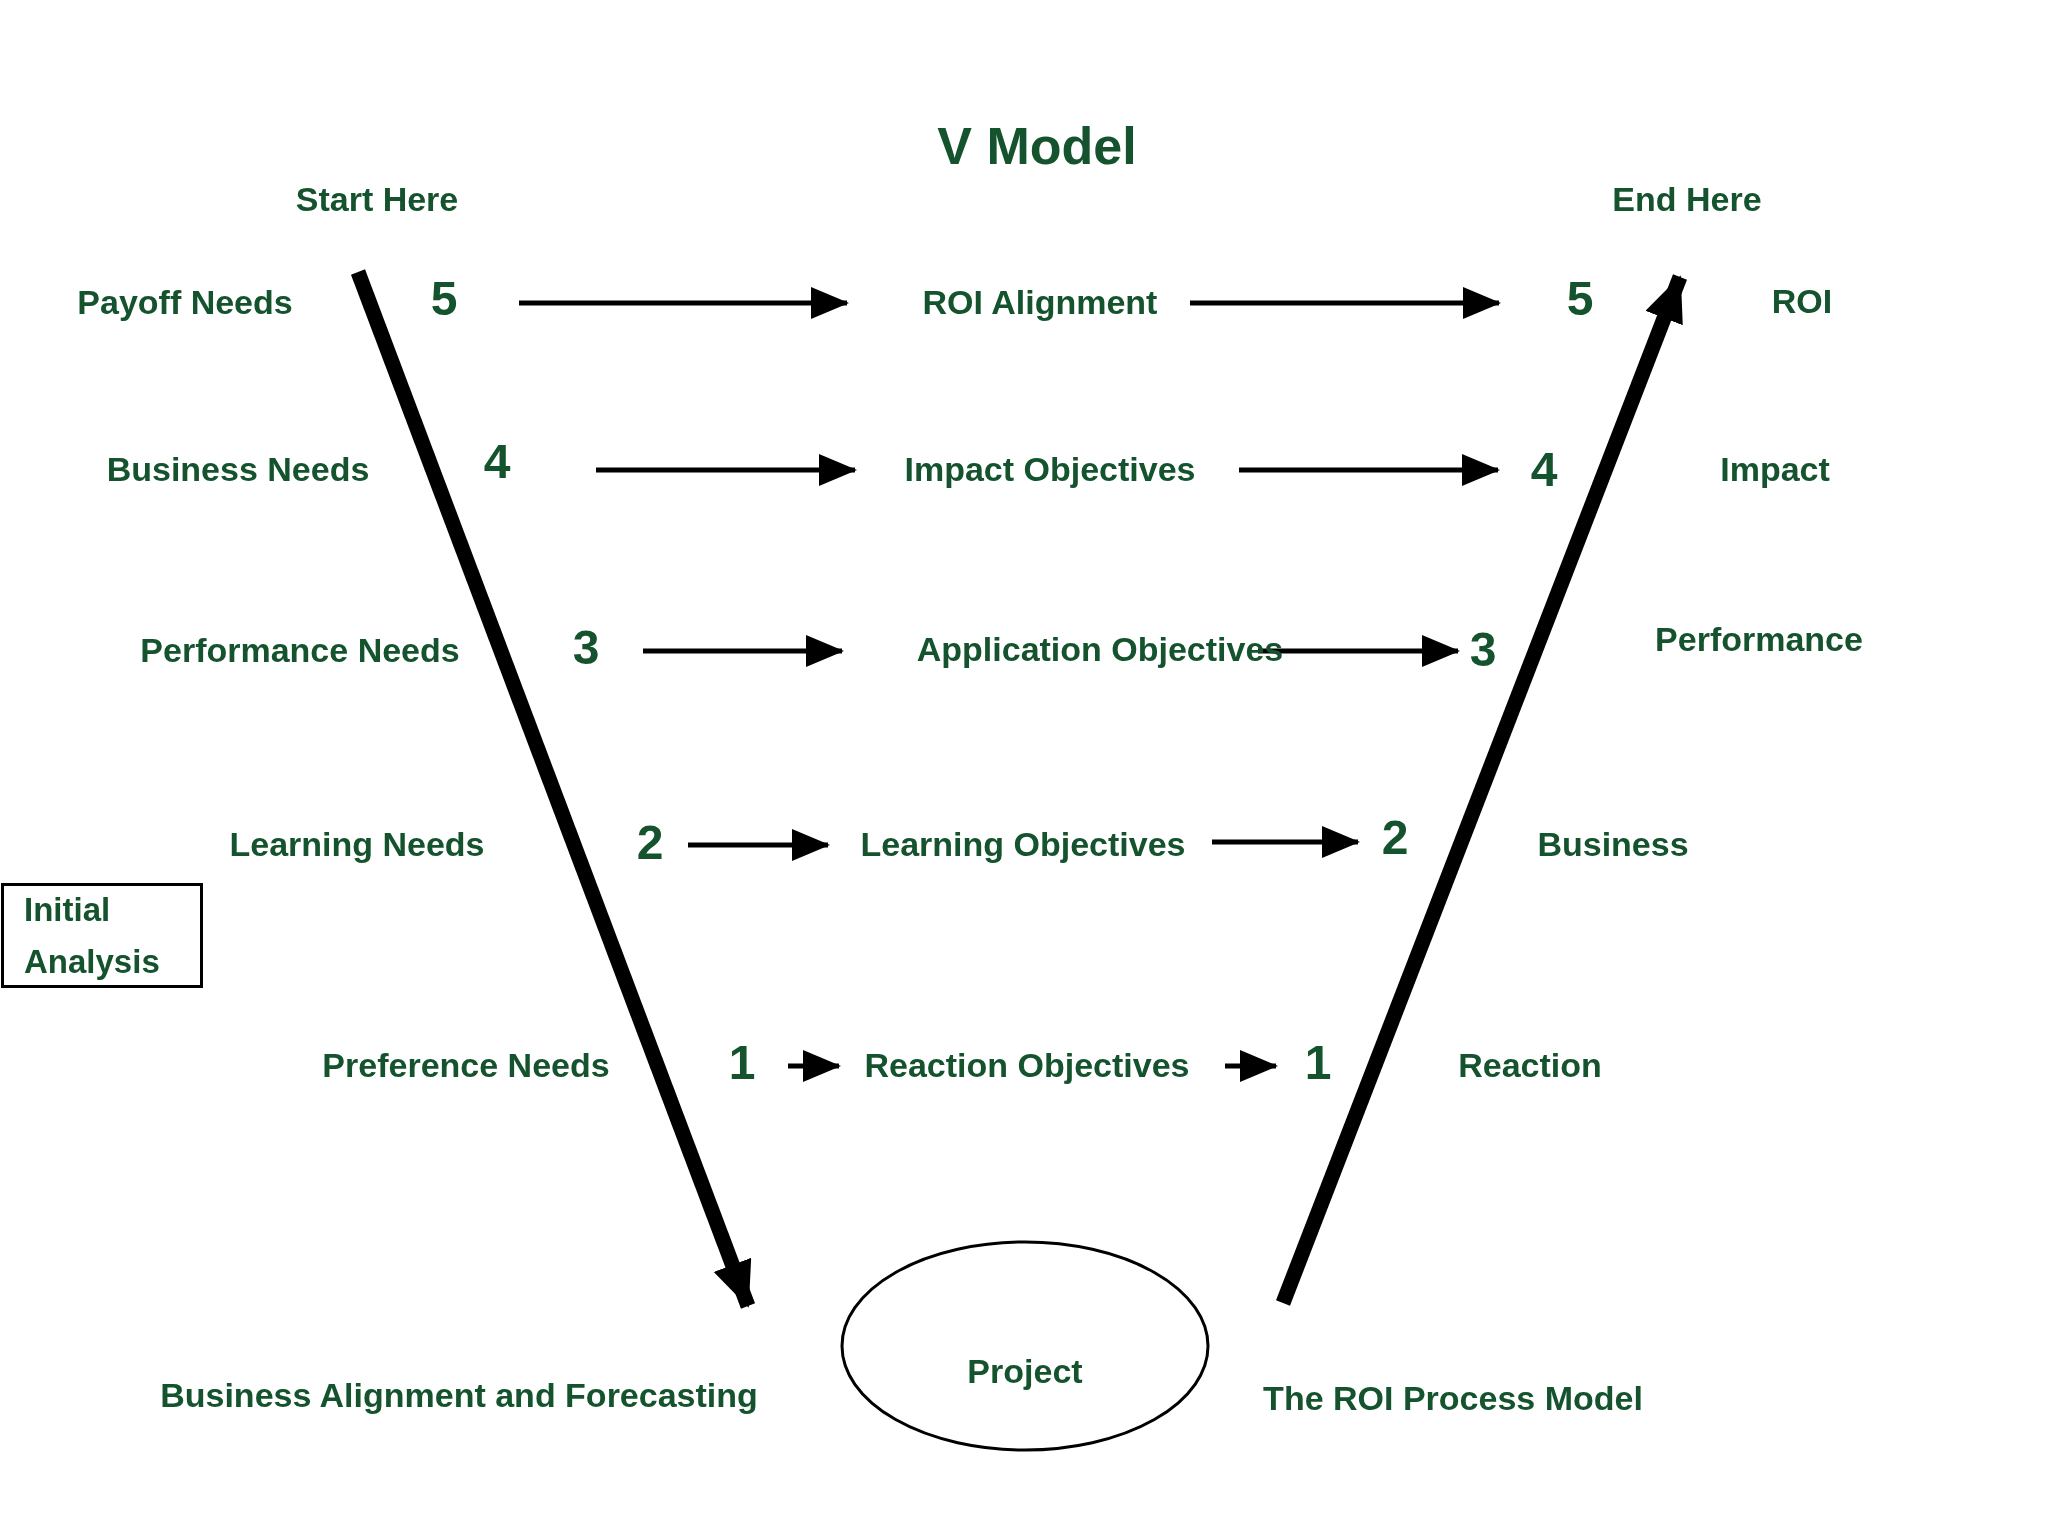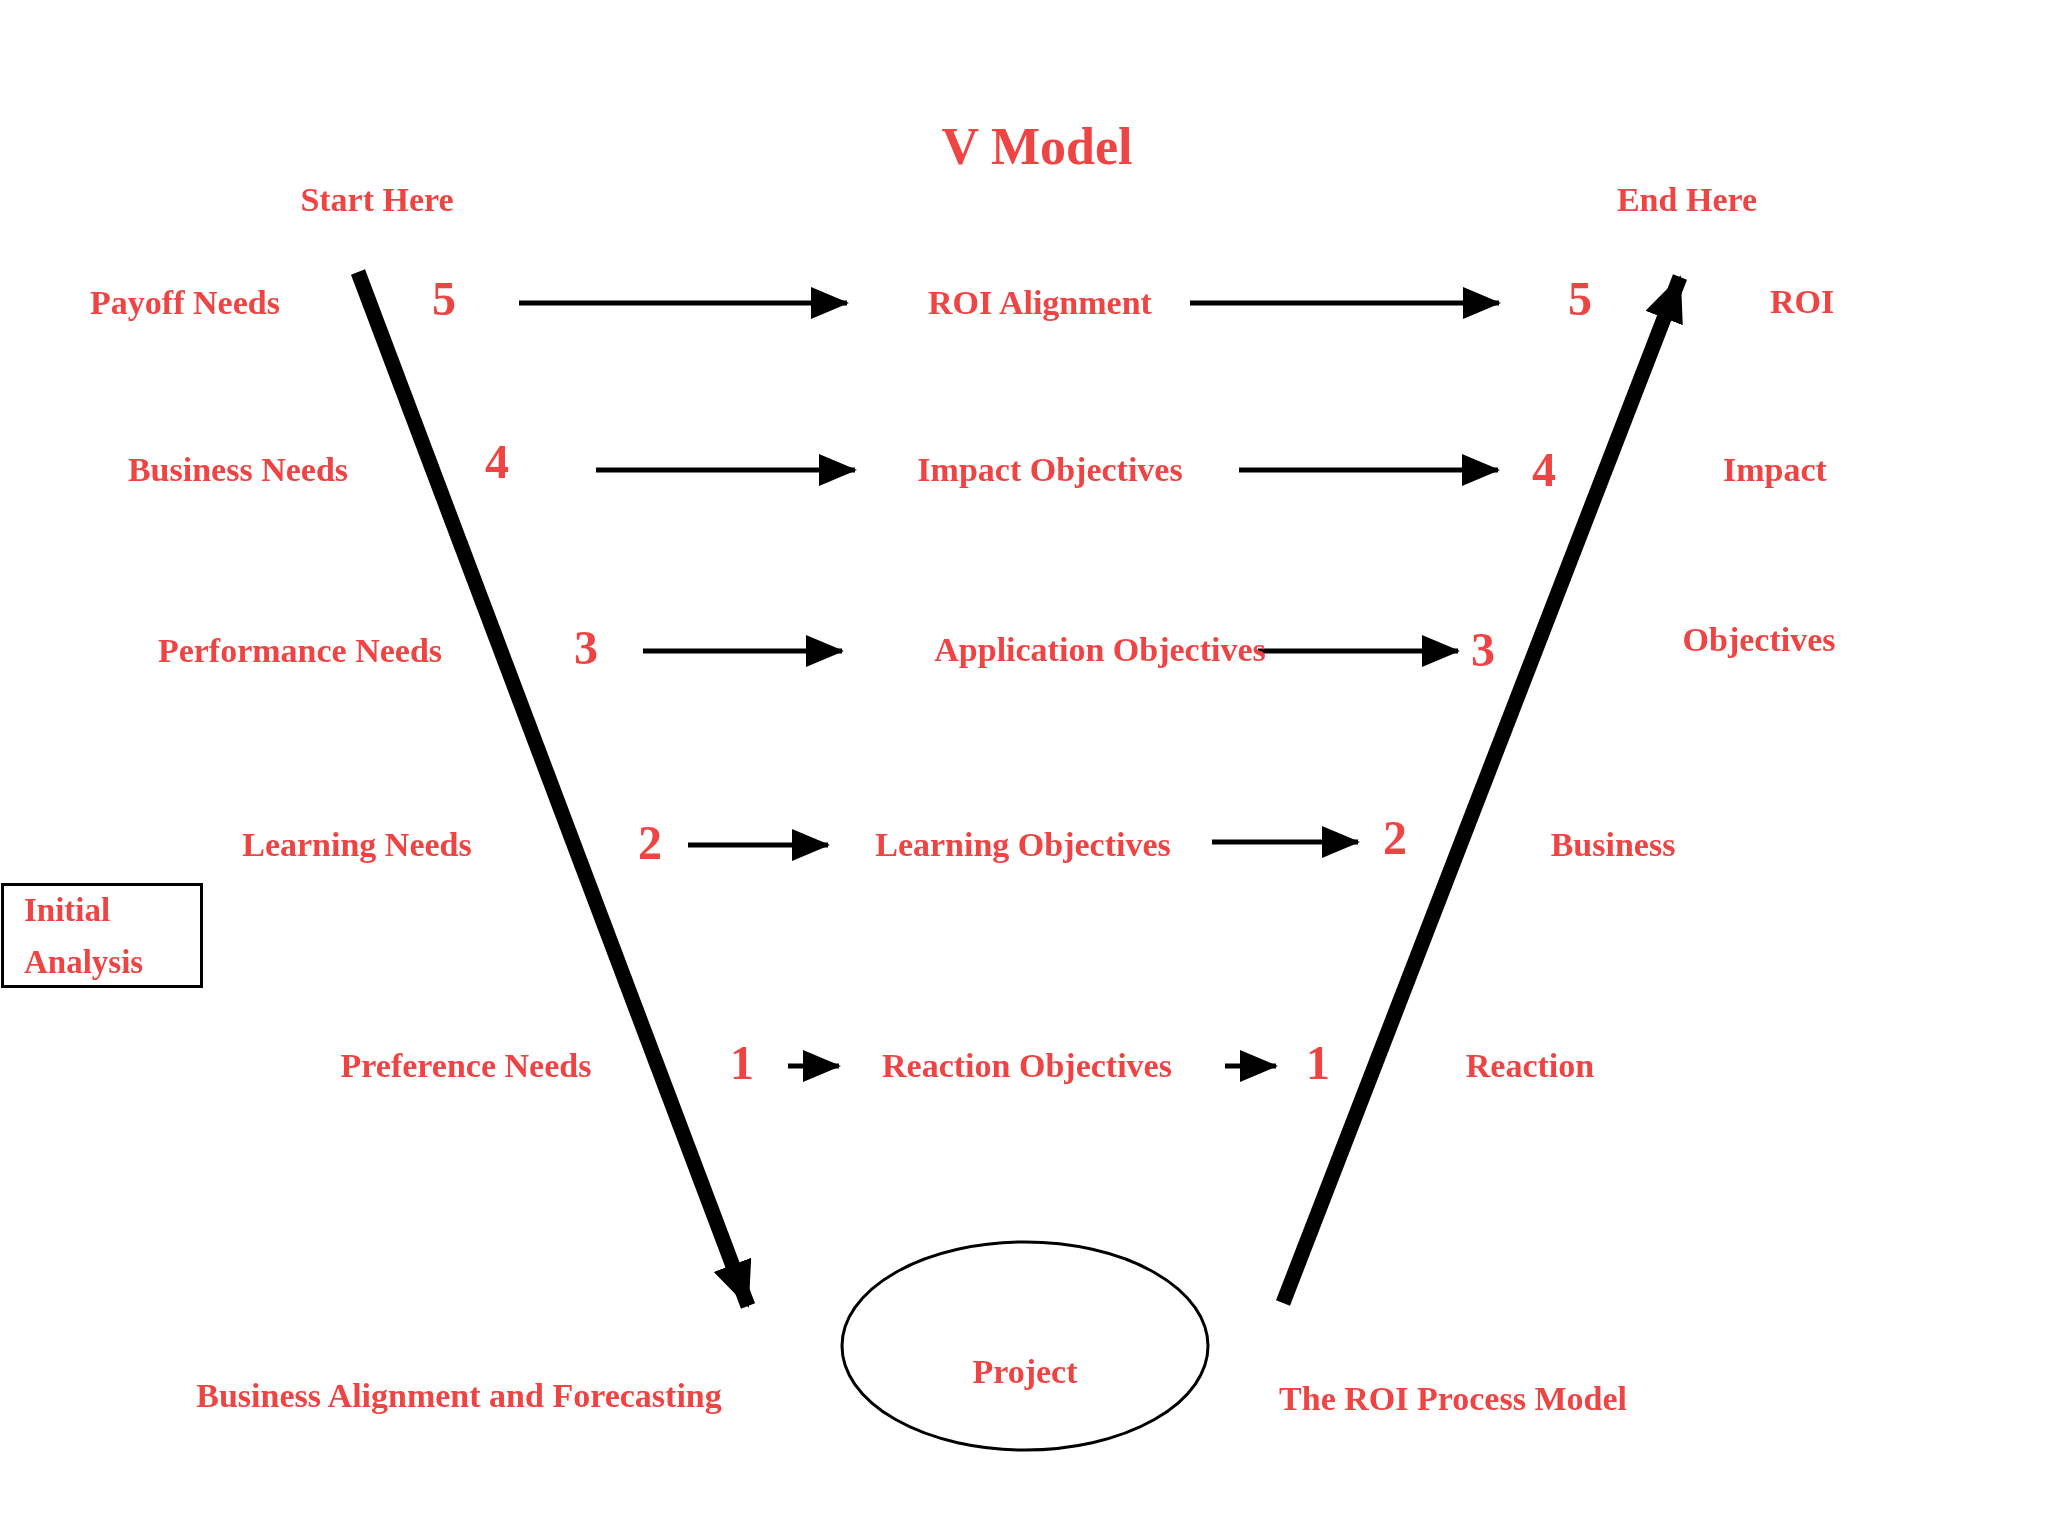--- a/index.html
+++ b/index.html
@@ -1,21 +1,21 @@
 <!DOCTYPE html>
 <html><head>
 <meta charset="utf-8">
 <style>
   html,body{margin:0;padding:0;background:#ffffff;}
   #canvas{
     position:relative;
     width:2048px;height:1536px;
     background:#ffffff;
-    font-family:Liberation Serif, serif;
-    color:#ef4444;
+    font-family:Liberation Sans, sans-serif;
+    color:#14532d;
     overflow:hidden;
   }
   #diagram-svg{position:absolute;left:0;top:0;}
   .t{
     position:absolute;
     transform:translate(-50%,-50%);
     font-weight:700;
     white-space:nowrap;
     line-height:1.1;
   }
@@ -85,21 +85,21 @@
   <div class="t label" style="left:238px;top:470px;">Business Needs</div>
   <div class="t num" style="left:497px;top:462px;">4</div>
   <div class="t label" style="left:1050px;top:470px;">Impact Objectives</div>
   <div class="t num" style="left:1544px;top:470px;">4</div>
   <div class="t label" style="left:1775px;top:470px;">Impact</div>
 
   <div class="t label" style="left:300px;top:651px;">Performance Needs</div>
   <div class="t num" style="left:586px;top:648px;">3</div>
   <div class="t label" style="left:1092px;top:650px;margin-left:8px;">Application Objectives</div>
   <div class="t num" style="left:1483px;top:650px;">3</div>
-  <div class="t label" style="left:1759px;top:640px;">Objectives</div>
+  <div class="t label" style="left:1759px;top:640px;">Performance</div>
 
   <div class="t label" style="left:357px;top:845px;">Learning Needs</div>
   <div class="t num" style="left:650px;top:843px;">2</div>
   <div class="t label" style="left:1023px;top:845px;">Learning Objectives</div>
   <div class="t num" style="left:1395px;top:838px;">2</div>
   <div class="t label" style="left:1613px;top:845px;">Business</div>
 
   <div class="t label" style="left:466px;top:1066px;">Preference Needs</div>
   <div class="t num" style="left:742px;top:1063px;">1</div>
   <div class="t label" style="left:1027px;top:1066px;">Reaction Objectives</div>

